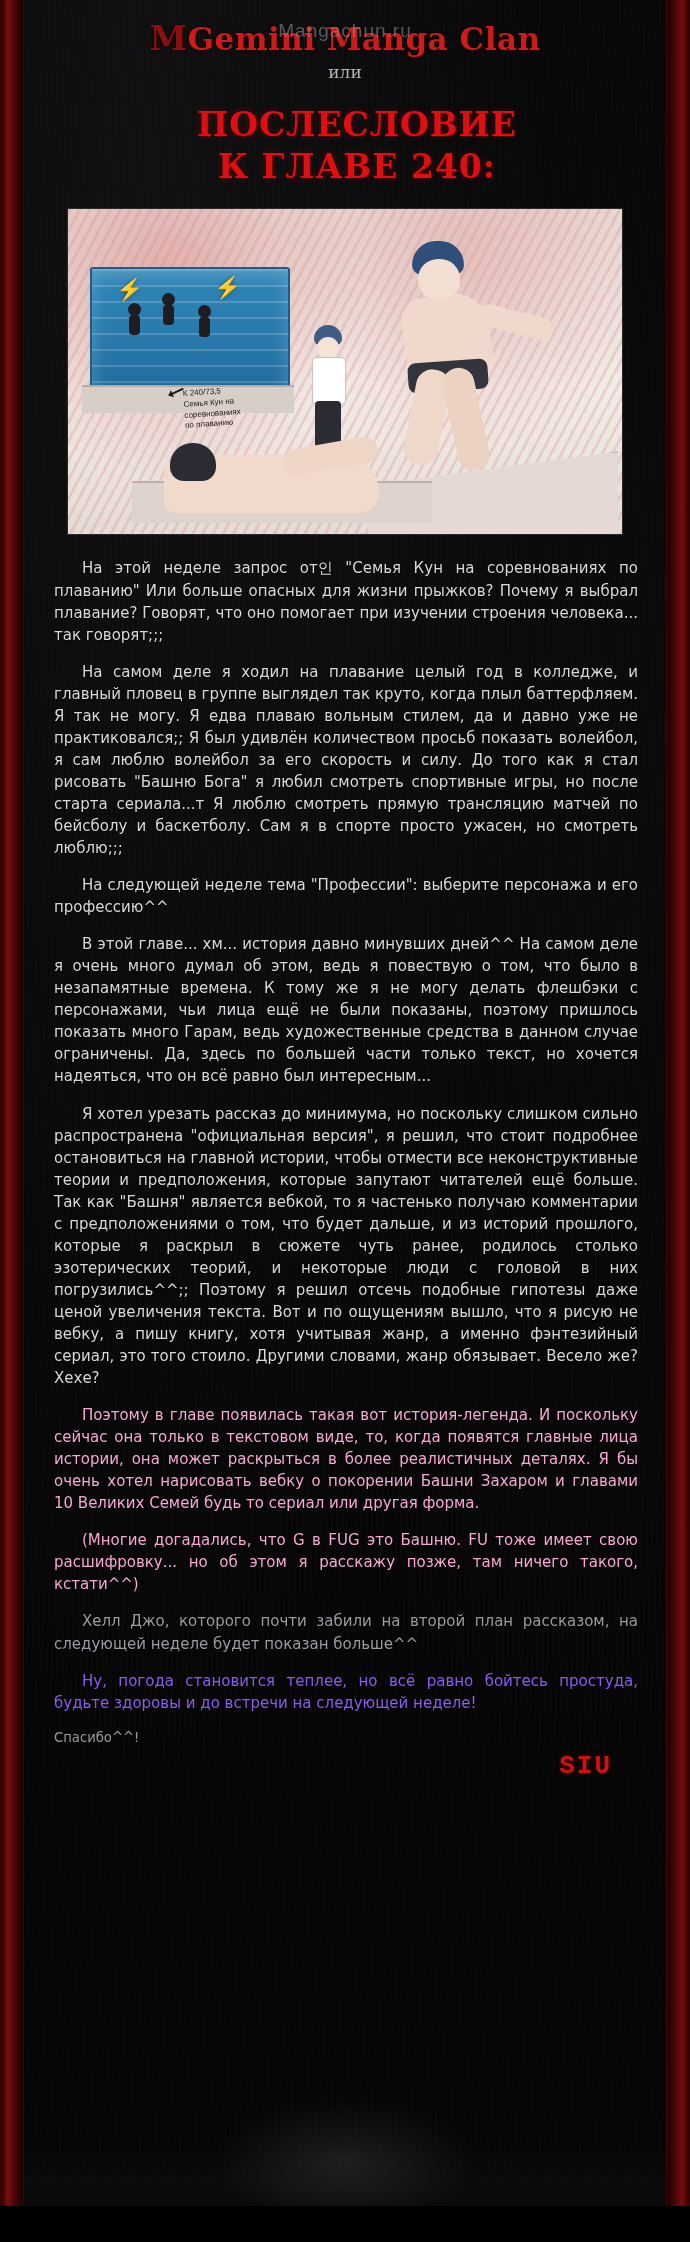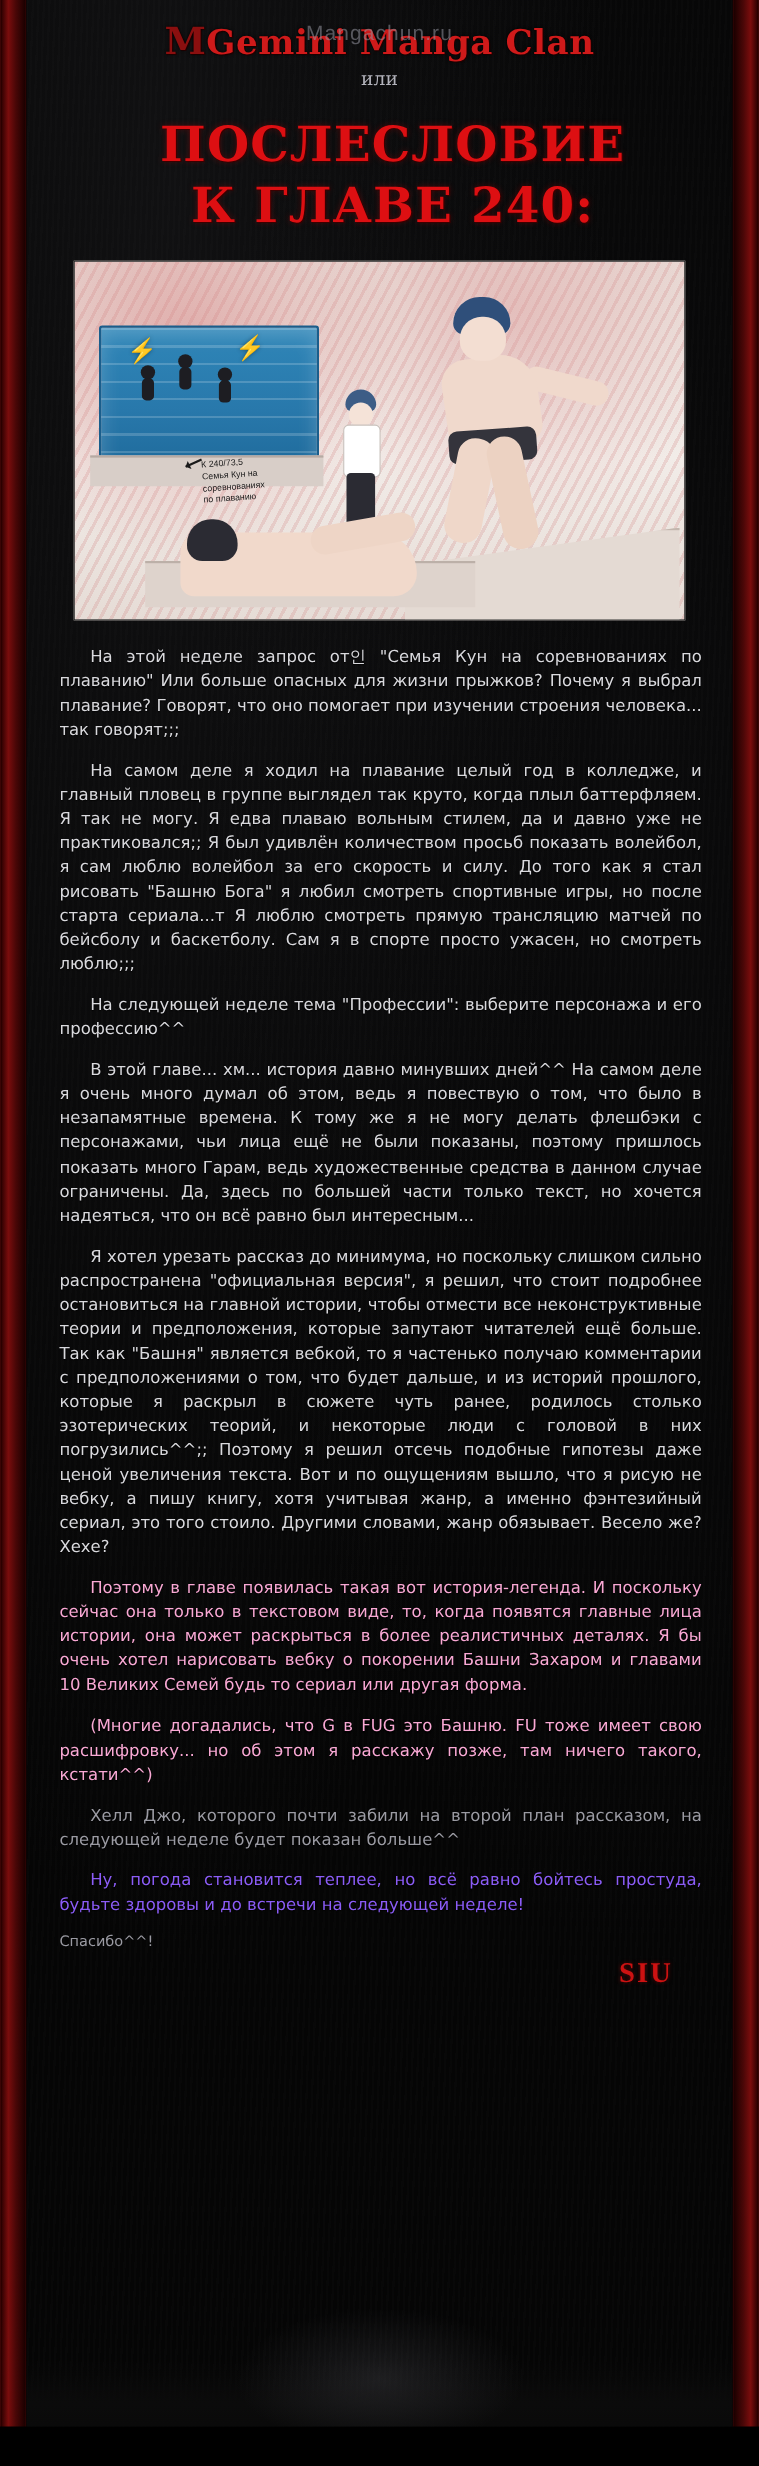--- a/index.html
+++ b/index.html
@@ -89,21 +89,21 @@
     pointer-events: none;
   }
   .ili {
     margin-top: 4px;
     font-size: 17px;
     color: #b4b4bc;
     font-family: "DejaVu Serif", serif;
   }
   .afterword {
     margin-top: 22px;
-    font-size: 44px;
+    font-size: 33px;
     line-height: 1.28;
     color: #dd0f12;
     font-family: "DejaVu Serif", serif;
     font-weight: bold;
     letter-spacing: 1px;
     text-shadow: 1px 1px 0 #3a0000, 0 0 6px rgba(200,0,0,0.35);
     padding-left: 24px;
   }
   .afterword .l2 { display: block; }
 
@@ -268,21 +268,21 @@
     color: #9a9aa2;
     font-size: 13.2px;
     margin-top: 16px;
     font-family: "DejaVu Sans", sans-serif;
   }
   .siu {
     text-align: right;
     color: #cc1212;
     font-size: 26px;
     font-weight: bold;
-    font-family: Liberation Serif, serif;
+    font-family: Liberation Mono, monospace;
     margin-top: 6px;
     margin-right: 26px;
     letter-spacing: 2px;
     text-shadow: 0 0 4px rgba(180,0,0,0.5);
   }
 
   
   .footer {
     position: absolute;
     left: 0;

